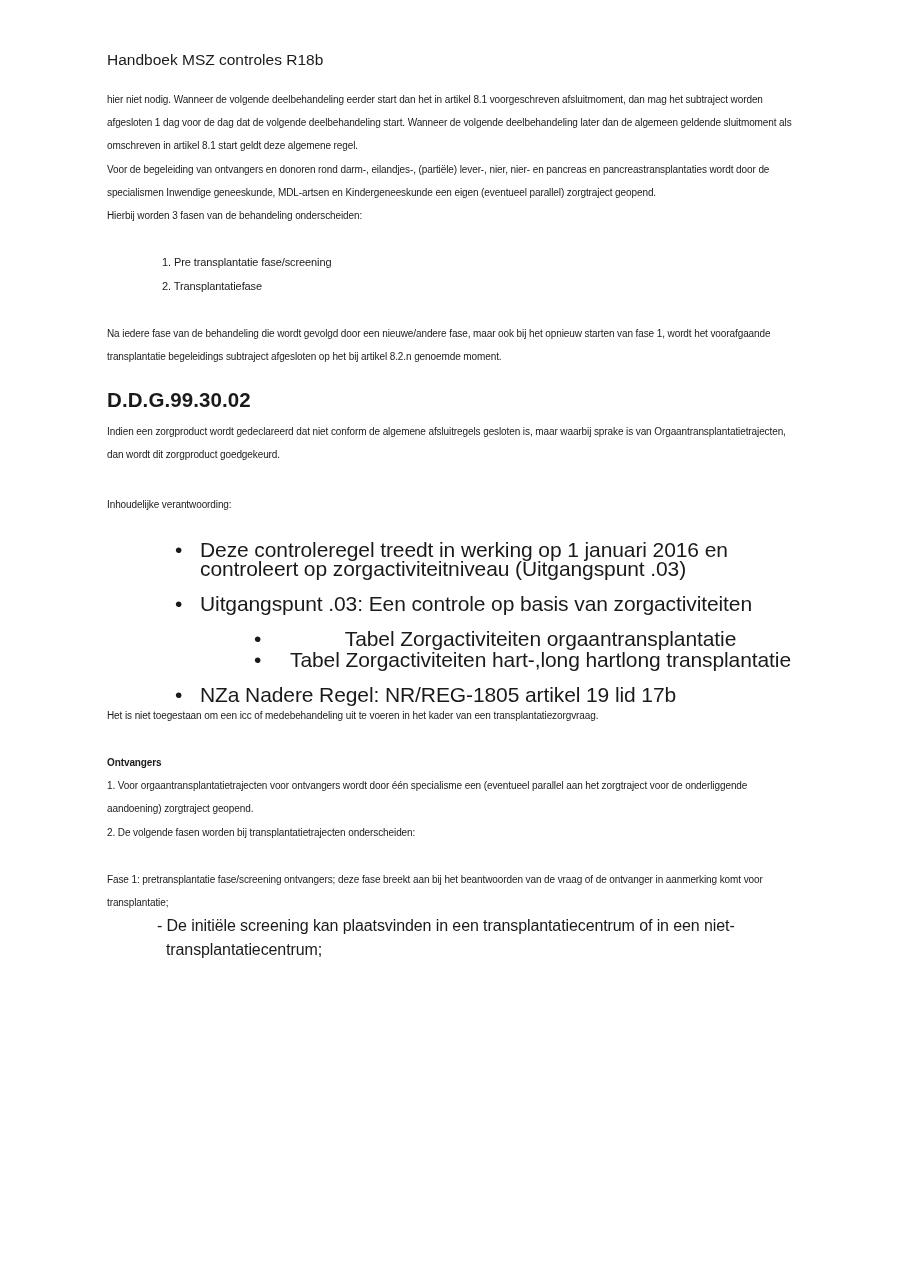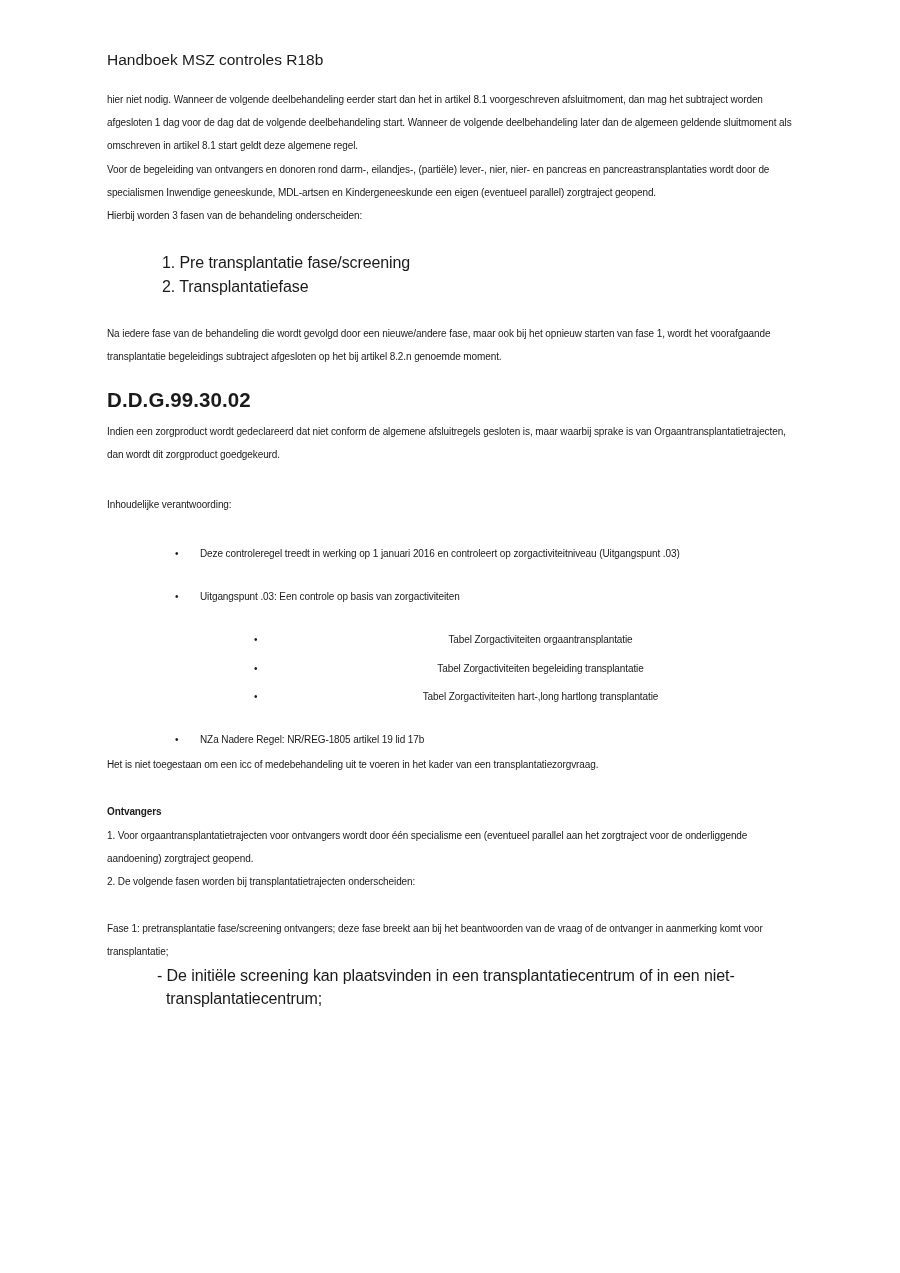--- a/index.html
+++ b/index.html
@@ -28,35 +28,35 @@
     font-size: 10px;
     line-height: 23.2px;
     letter-spacing: -0.1px;
   }
   .gap-sm { margin-top: 16px; }
   .gap-md { margin-top: 24px; }
   .gap-lg { margin-top: 27px; }
   .num-list { margin: 24px 0 24px 0; }
   .num-item {
     padding-left: 55px;
-    font-size: 16px;
+    font-size: 11px;
     line-height: 23.5px;
     letter-spacing: -0.1px;
   }
   .rule-code {
     margin: 18px 0 7px 0;
     font-size: 20.5px;
     font-weight: bold;
     line-height: 26px;
     letter-spacing: 0.1px;
   }
   .bullet {
     position: relative;
-    font-size: 10px;
-    line-height: 27px;
+    font-size: 21px;
+    line-height: 19px;
     letter-spacing: -0.1px;
   }
   .bullet.l1 { padding-left: 93px; }
   .bullet.l1::before {
     content: "\2022";
     position: absolute;
     left: 68px;
     top: 0;
   }
   .bullet.l2 { padding-left: 181px; text-align: center; }
@@ -115,21 +115,20 @@
   <p class="para">Indien een zorgproduct wordt gedeclareerd dat niet conform de algemene afsluitregels gesloten is, maar waarbij sprake is van Orgaantransplantatietrajecten, dan wordt dit zorgproduct goedgekeurd.</p>
 
   <p class="para gap-lg">Inhoudelijke verantwoording:</p>
 
   <div class="bullet l1 gap-md">Deze controleregel treedt in werking op 1 januari 2016 en controleert op zorgactiviteitniveau (Uitgangspunt .03)</div>
 
   <div class="bullet l1 gap-sm">Uitgangspunt .03: Een controle op basis van zorgactiviteiten</div>
 
   <div class="sub-list gap-sm">
     <div class="bullet l2">Tabel Zorgactiviteiten orgaantransplantatie</div>
-    <div class="bullet l2">Tabel Zorgactiviteiten begeleiding transplantatie</div>
     <div class="bullet l2">Tabel Zorgactiviteiten hart-,long hartlong transplantatie</div>
   </div>
 
   <div class="bullet l1 gap-sm">NZa Nadere Regel: NR/REG-1805 artikel 19 lid 17b</div>
 
   <p class="para">Het is niet toegestaan om een icc of medebehandeling uit te voeren in het kader van een transplantatiezorgvraag.</p>
 
   <p class="para bold gap-md">Ontvangers</p>
   <p class="para">1. Voor orgaantransplantatietrajecten voor ontvangers wordt door één specialisme een (eventueel parallel aan het zorgtraject voor de onderliggende aandoening) zorgtraject geopend.</p>
   <p class="para">2. De volgende fasen worden bij transplantatietrajecten onderscheiden:</p>

